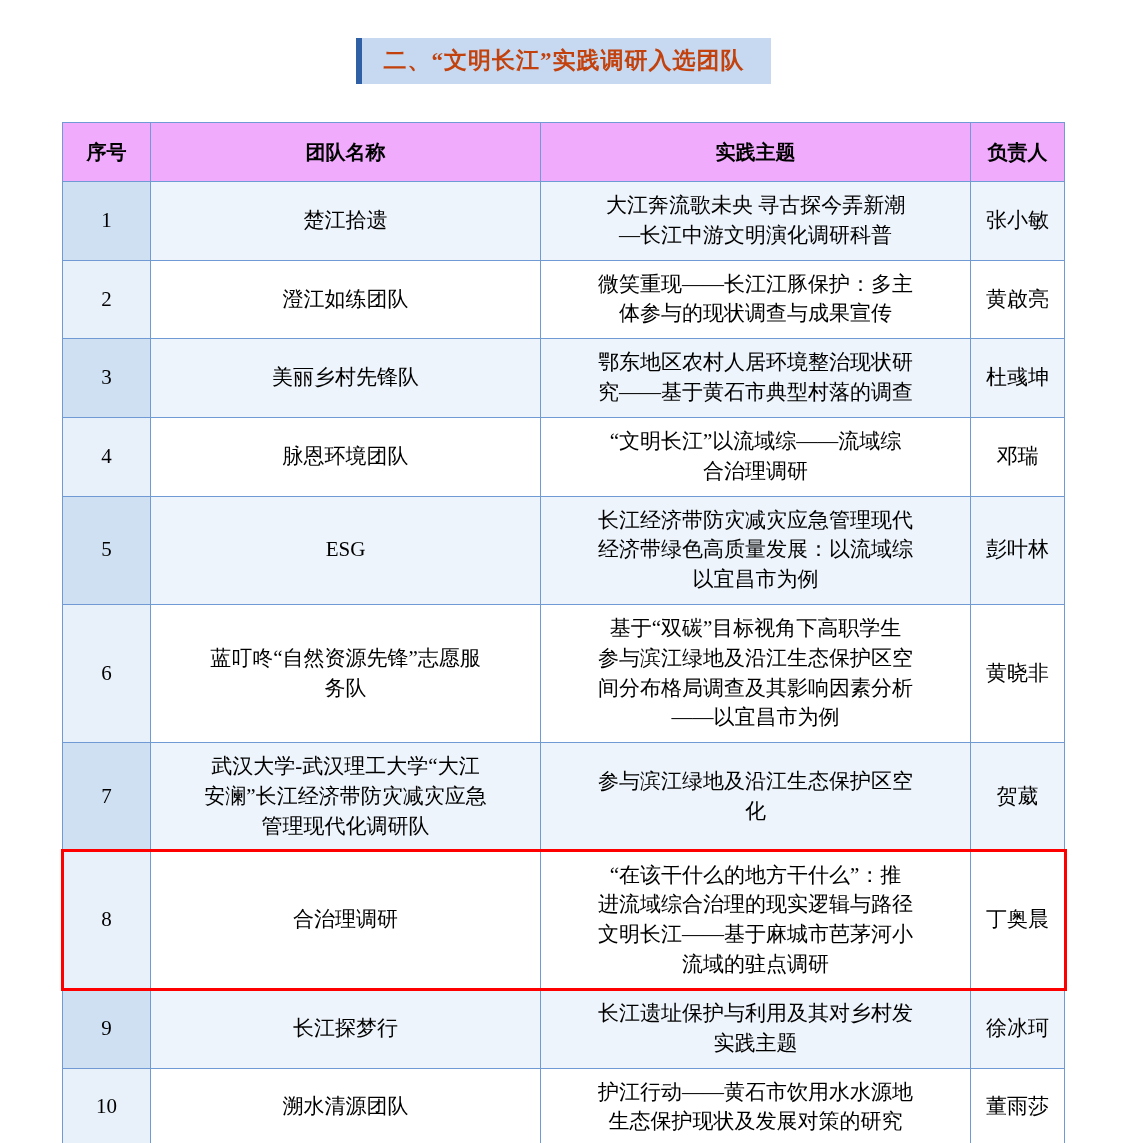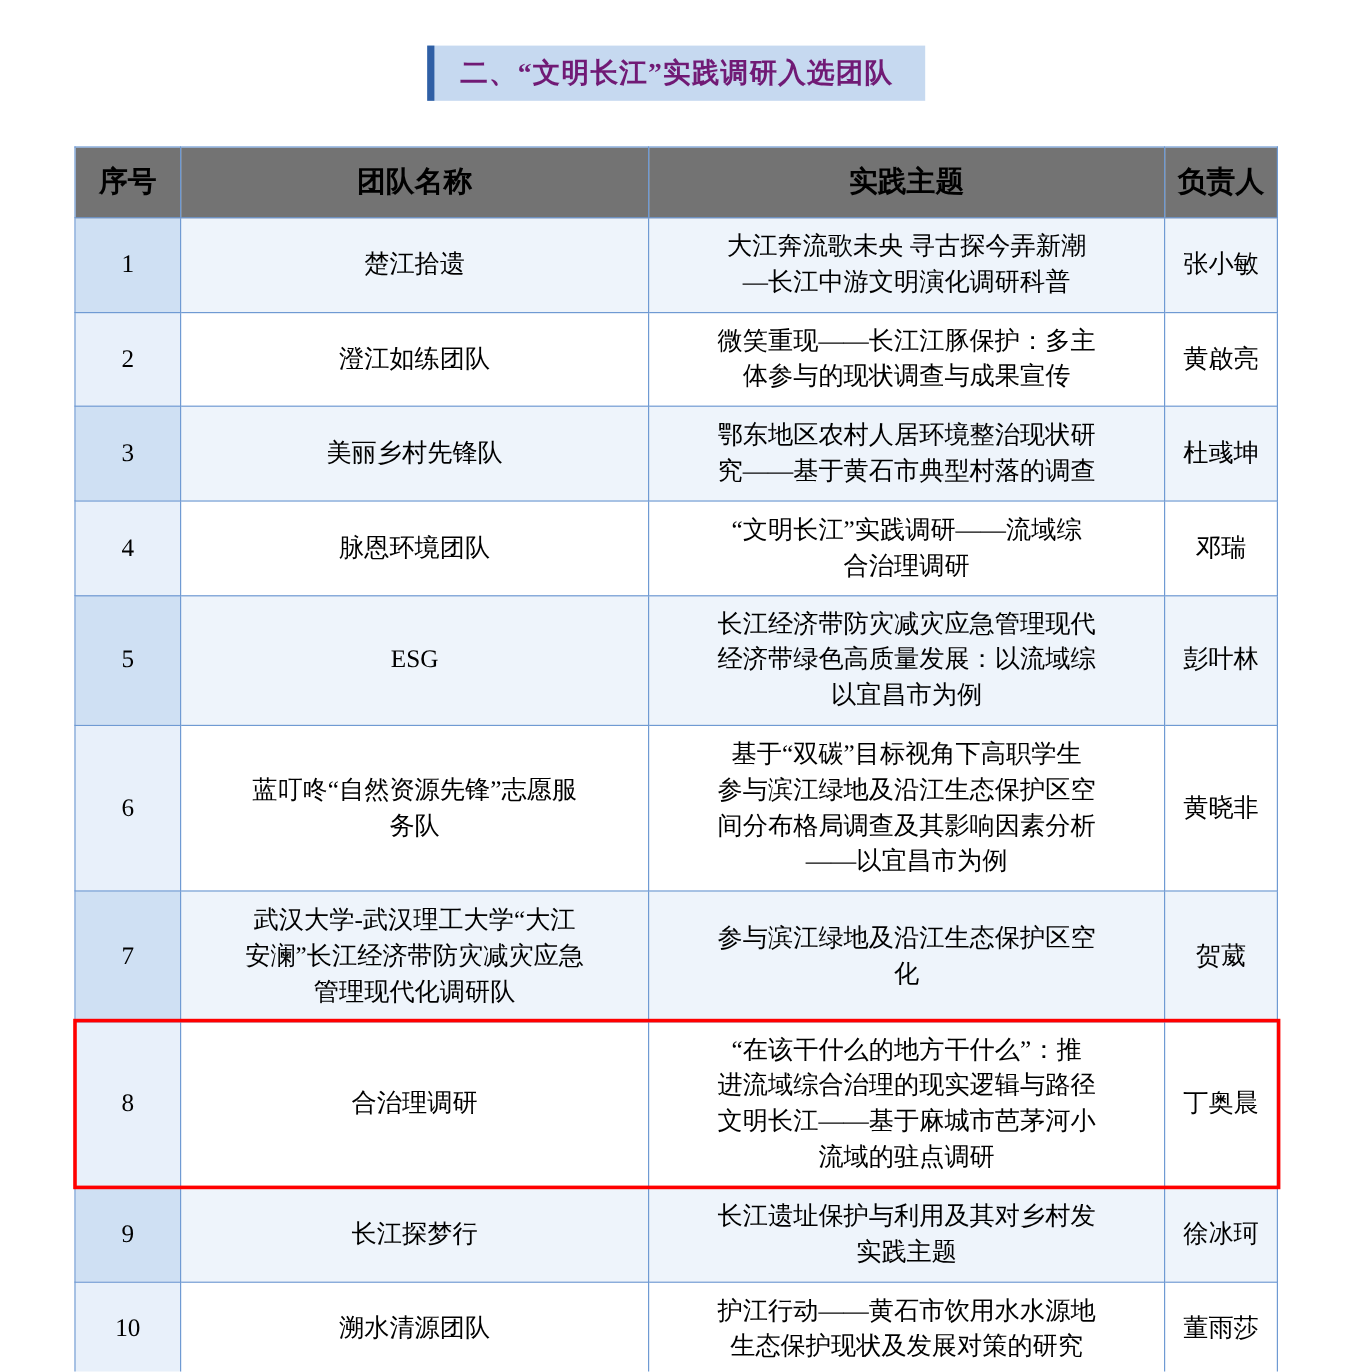--- a/index.html
+++ b/index.html
@@ -28,21 +28,21 @@
     padding-top: 38px;
   }
   .heading-banner {
     display: inline-block;
     background: #c6d9f0;
     border-left: 6px solid #2f5fa5;
     padding: 7px 26px 8px 22px;
     font-size: 23px;
     font-weight: bold;
     letter-spacing: 1px;
-    color: #701a75;
+    color: #c2410c;
     font-family: "Liberation Serif", "DejaVu Serif", serif;
   }
   
   .table-wrap {
     position: absolute;
     left: 62px;
     top: 122px;
     width: 1002px;
   }
   table.data {
@@ -58,23 +58,23 @@
   table.data th, table.data td {
     border: 1px solid #6f9ad3;
     text-align: center;
     vertical-align: middle;
     font-size: 21px;
     line-height: 1.42;
     padding: 9px 8px;
     font-family: "Liberation Serif", "DejaVu Serif", serif;
   }
   table.data thead th {
-    background: #737373;
+    background: #f0abfc;
     font-weight: bold;
-    font-size: 24px;
+    font-size: 20px;
     height: 46px;
     padding: 6px 8px;
   }
   tr.row-odd td { background: #eef4fb; }
   tr.row-even td { background: #ffffff; }
   td.num, td.leader {
     font-size: 21px;
   }
   td.num { background-clip: padding-box; }
   tr.row-odd td.num { background: #cfe0f3; }
@@ -163,21 +163,21 @@
             </td>
           </tr>
           <tr class="row-even">
             <td class="num">
               <span class="cell-text">4</span>
             </td>
             <td class="team">
               <span class="cell-text">脉恩环境团队</span>
             </td>
             <td class="topic">
-              <span class="cell-text">“文明长江”实践调研——流域综</span>
+              <span class="cell-text">“文明长江”以流域综——流域综</span>
               <span class="cell-text">合治理调研</span>
             </td>
             <td class="leader">
               <span class="cell-text">邓瑞</span>
             </td>
           </tr>
           <tr class="row-odd">
             <td class="num">
               <span class="cell-text">5</span>
             </td>

